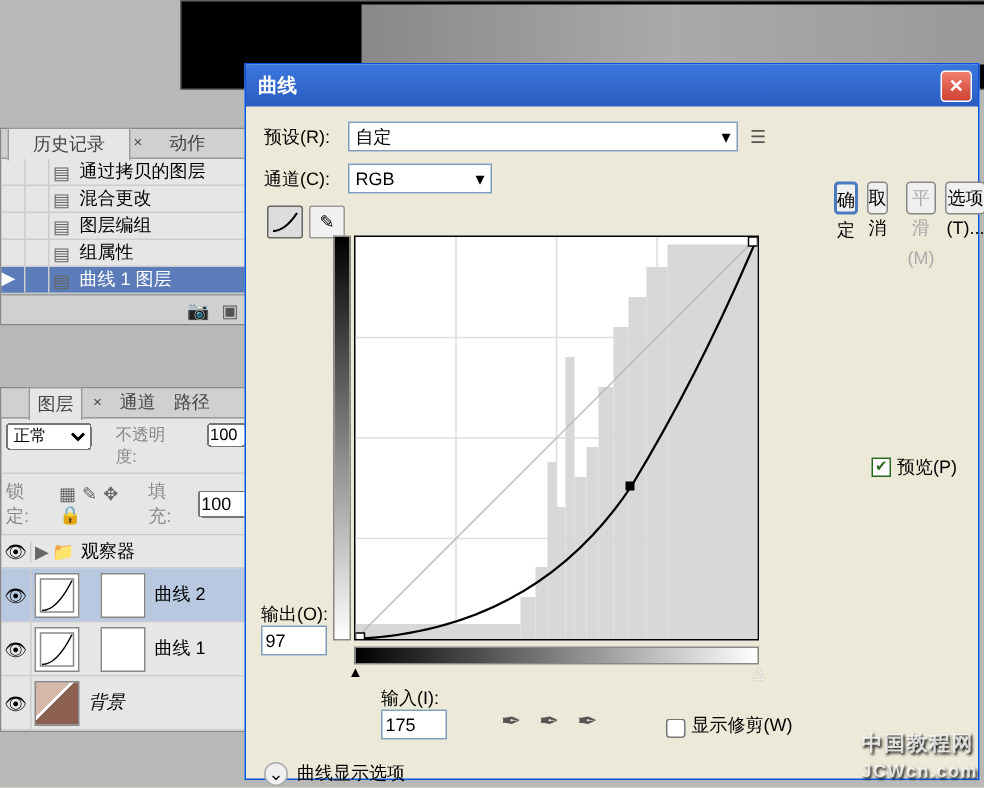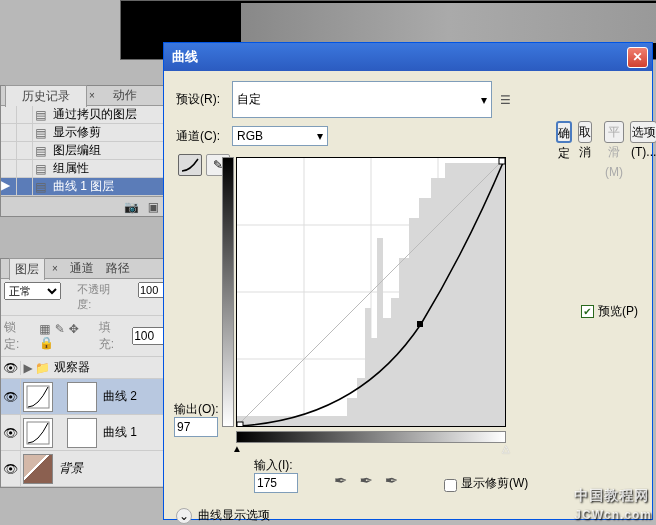--- a/index.html
+++ b/index.html
@@ -17,21 +17,21 @@
 .history-row .col1{width:16px;border-right:1px solid #ccc;height:100%}
 .history-row .col2{width:16px;border-right:1px solid #ccc;height:100%}
 .history-row .icon{width:16px;text-align:center;color:#666}
 .history-row .label{padding-left:4px;flex:1}
 .history-row.selected{background:#5b7cb8;color:#fff}
 .history-row.selected .label{color:#fff}
 .history-footer{background:#d0d0d0;border-top:1px solid #999;height:20px;display:flex;justify-content:flex-end;align-items:center;gap:8px;padding-right:6px}
 .history-footer span{color:#555}
 
 .layers-panel{position:absolute;top:258px;left:0;width:168px;background:#e6e6e6;border:1px solid #888}
-.layers-tabs{display:flex;background:#d0d0d0;border-bottom:1px solid #999;height:20px;align-items:center;padding-left:8px;gap:2px}
+.layers-tabs{display:flex;background:#d0d0d0;border-bottom:1px solid #999;height:20px;align-items:center;padding-left:18px;gap:2px}
 .layers-tabs span{padding:2px 5px;color:#444}
 .layers-tabs .active{background:#e6e6e6;border:1px solid #999;border-bottom:none}
 .layers-tabs .close{font-size:10px}
 .layers-opts{display:flex;padding:3px;align-items:flex-start;gap:16px;border-bottom:1px solid #ccc}
 .layers-opts select{width:60px;height:18px;font-size:11px}
 .layers-opts .lbl{color:#888;font-size:11px}
 .layers-opts input{width:26px;height:16px;font-size:11px}
 .layers-lock{display:flex;padding:3px;align-items:center;gap:18px;border-bottom:1px solid #ccc;color:#888;font-size:11px}
 .layers-lock .icons span{margin:0 2px;color:#666}
 .group-row{display:flex;align-items:center;height:22px;border-bottom:1px solid #ccc;background:#e6e6e6}
@@ -48,21 +48,21 @@
 .layer-row .name{padding-left:4px}
 .layer-row .eye-img{width:30px;height:30px;border:1px solid #888;margin:2px;background:linear-gradient(135deg,#d4b8a8 40%,#fff 40%,#fff 45%,#8b6050 45%)}
 
 .dialog{position:absolute;top:42px;left:163px;width:490px;height:478px;background:#ece9d8;border:1px solid #0054e3}
 .titlebar{background:linear-gradient(#3b77dd,#2b5bc0);height:28px;display:flex;align-items:center;padding:0 4px;color:#fff;font-weight:bold}
 .titlebar .title{flex:1;padding-left:4px;font-size:13px}
 .titlebar .closebtn{width:21px;height:21px;background:linear-gradient(#f08070,#d04030);border:1px solid #fff;border-radius:3px;color:#fff;text-align:center;line-height:19px;font-weight:bold}
 .dialog-body{padding:10px 12px;position:relative;height:calc(100% - 28px)}
 .row{display:flex;align-items:center;margin-bottom:8px}
 .row .lbl{width:56px;text-align:left}
-.preset-select{width:260px;height:37px;border:1px solid #7f9db9;background:#fff;padding:1px 4px;display:flex;align-items:center;justify-content:space-between}
+.preset-select{width:260px;height:20px;border:1px solid #7f9db9;background:#fff;padding:1px 4px;display:flex;align-items:center;justify-content:space-between}
 .preset-select .arrow{color:#000}
 .menu-icon{margin-left:8px;color:#555}
 .channel-select{width:96px;height:20px;border:1px solid #7f9db9;background:#fff;padding:1px 4px;display:flex;align-items:center;justify-content:space-between}
 .curve-tools{display:flex;gap:4px;margin-left:2px;margin-bottom:4px}
 .curve-tools .tool{width:24px;height:22px;border:1px solid #999;background:#f0f0f0;display:flex;align-items:center;justify-content:center;border-radius:2px}
 .curve-tools .tool.active{background:#ddd;border-color:#666}
 .graph-area{position:absolute;left:72px;top:86px}
 .graph{width:270px;height:270px;border:1px solid #000;background:#fff;position:relative}
 .output-label{position:absolute;left:10px;top:330px}
 .output-box{position:absolute;left:10px;top:346px;width:44px;height:20px;border:1px solid #7f9db9;background:#fff;padding:2px}
@@ -105,21 +105,21 @@
     <div class="history-row">
         <div class="col1"></div>
         <div class="col2"></div>
         <span class="icon">▤</span>
         <span class="label">通过拷贝的图层</span>
       </div>
     <div class="history-row">
         <div class="col1"></div>
         <div class="col2"></div>
         <span class="icon">▤</span>
-        <span class="label">显示修剪</span>
+        <span class="label">混合更改</span>
       </div>
     <div class="history-row">
         <div class="col1"></div>
         <div class="col2"></div>
         <span class="icon">▤</span>
         <span class="label">图层编组</span>
       </div>
     <div class="history-row">
         <div class="col1"></div>
         <div class="col2"></div>

